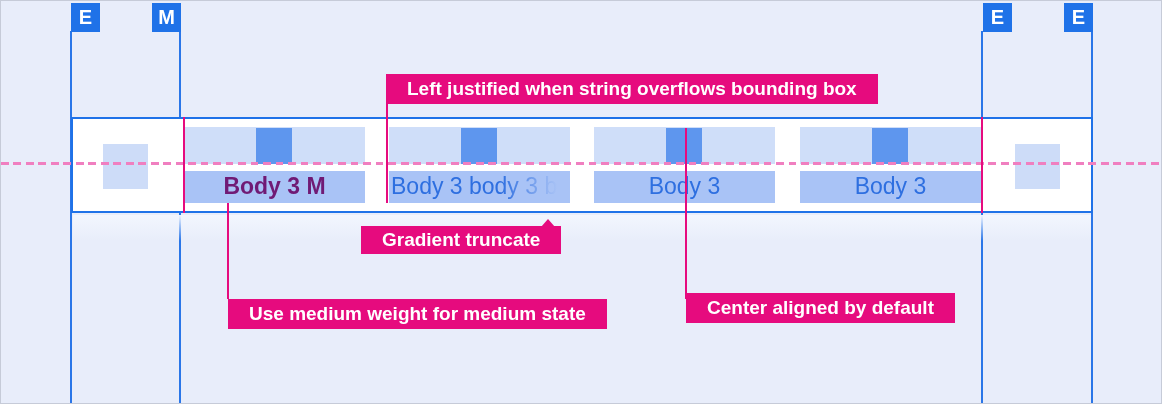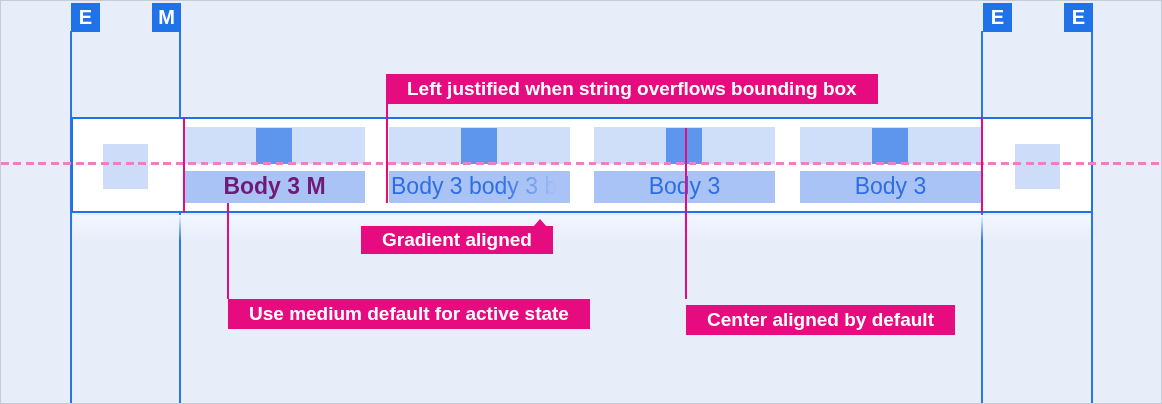--- a/index.html
+++ b/index.html
@@ -144,20 +144,20 @@
   <div class="pink-seg" style="left:182px;top:116px;height:96px;"></div>
   <div class="pink-seg" style="left:980px;top:116px;height:96px;"></div>
 
   <div class="pink-seg" style="left:385px;top:103px;height:99px;"></div>
   <div class="pink-seg" style="left:226px;top:202px;height:96px;"></div>
   <div class="pink-seg" style="left:684px;top:127px;height:171px;"></div>
 
   <div class="ann-label" style="left:385px;top:73px;">Left justified when string overflows bounding box</div>
 
   <div class="ann-label" style="left:360px;top:225px;height:28px;line-height:28px;">
-    <div class="arrow-up"></div><span>Gradient aligned</span>
+    <div class="arrow-up"></div><span>Gradient truncate</span>
   </div>
 
-  <div class="ann-label" style="left:227px;top:298px;">Use medium default for active state</div>
+  <div class="ann-label" style="left:227px;top:298px;">Use medium weight for medium state</div>
 
-  <div class="ann-label" style="left:685px;top:304px;">Center aligned by default</div>
+  <div class="ann-label" style="left:685px;top:292px;">Center aligned by default</div>
 
 </div>
 
 </body></html>

